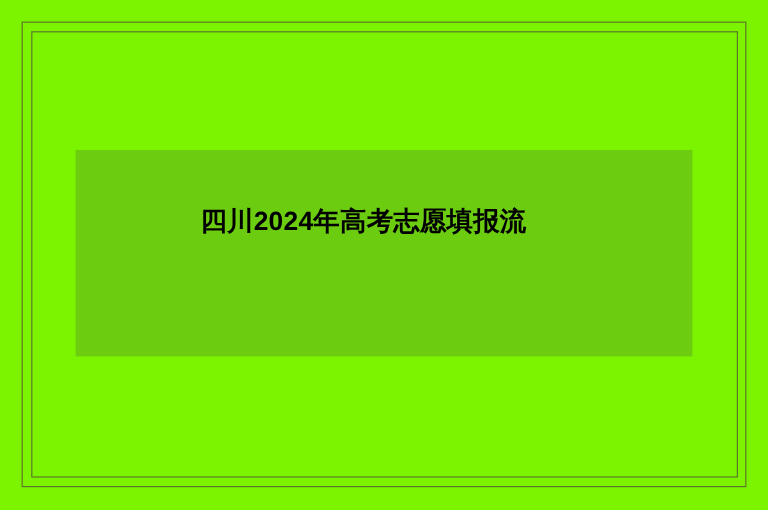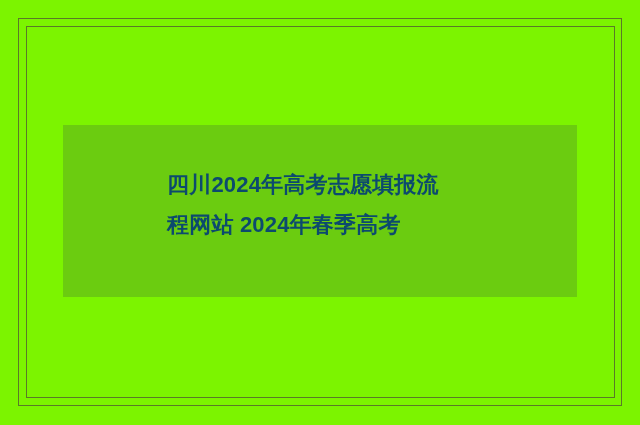--- a/index.html
+++ b/index.html
@@ -57,21 +57,21 @@
     background: #6bcc10;
     box-sizing: border-box;
   }
 
   
   .headline {
     position: absolute;
     left: 104px;      
     top: 40px;        
     width: 330px;
-    color: #0c4a6e;
+    color: #000000;
     font-size: 22px;
     font-weight: bold;
     line-height: 40px;
     letter-spacing: 0.2px;
     text-rendering: optimizeLegibility;
   }
 
   .headline-line {
     display: block;
     white-space: nowrap;
@@ -81,17 +81,16 @@
 <body>
 
 <div class="banner-canvas">
 
   <div class="frame-outer"></div>
   <div class="frame-inner"></div>
 
   <div class="content-panel">
     <div class="headline">
       <span class="headline-line">四川2024年高考志愿填报流</span>
-      <span class="headline-line">程网站 2024年春季高考</span>
     </div>
   </div>
 
 </div>
 
 </body></html>

